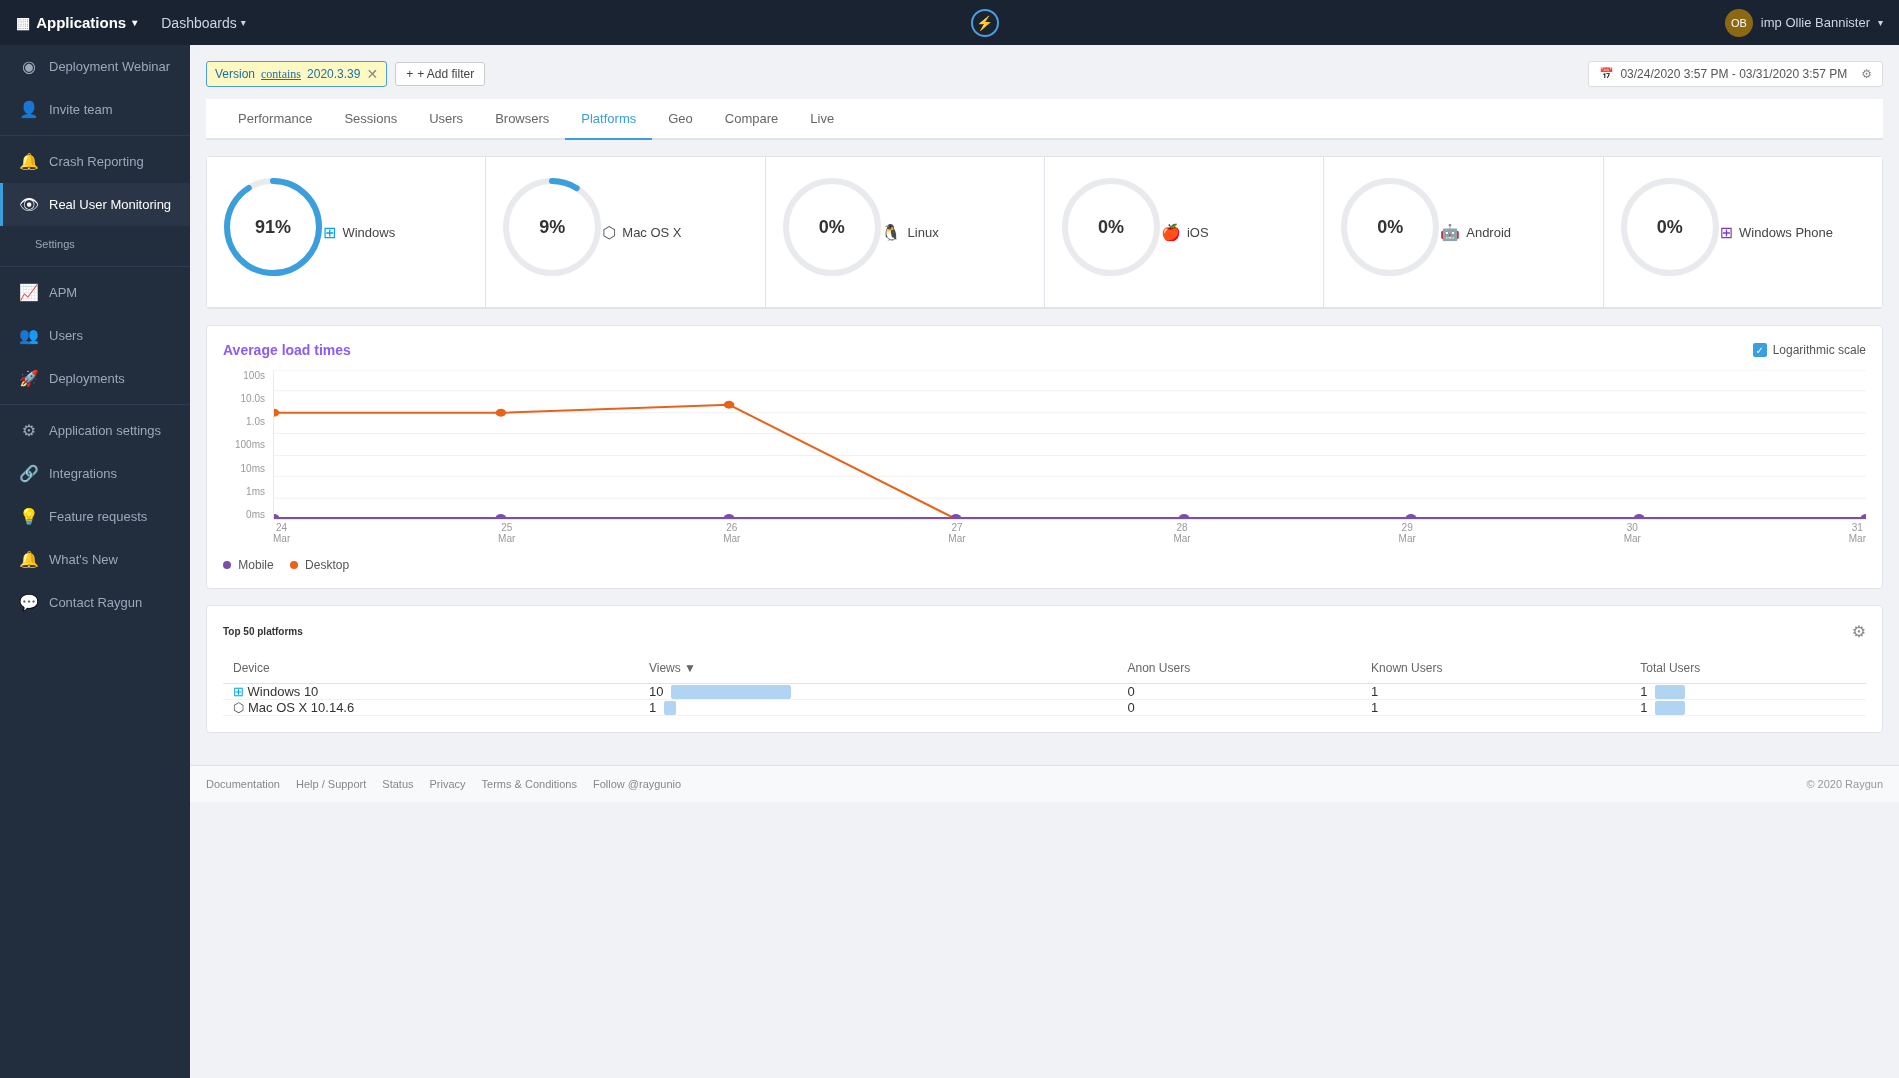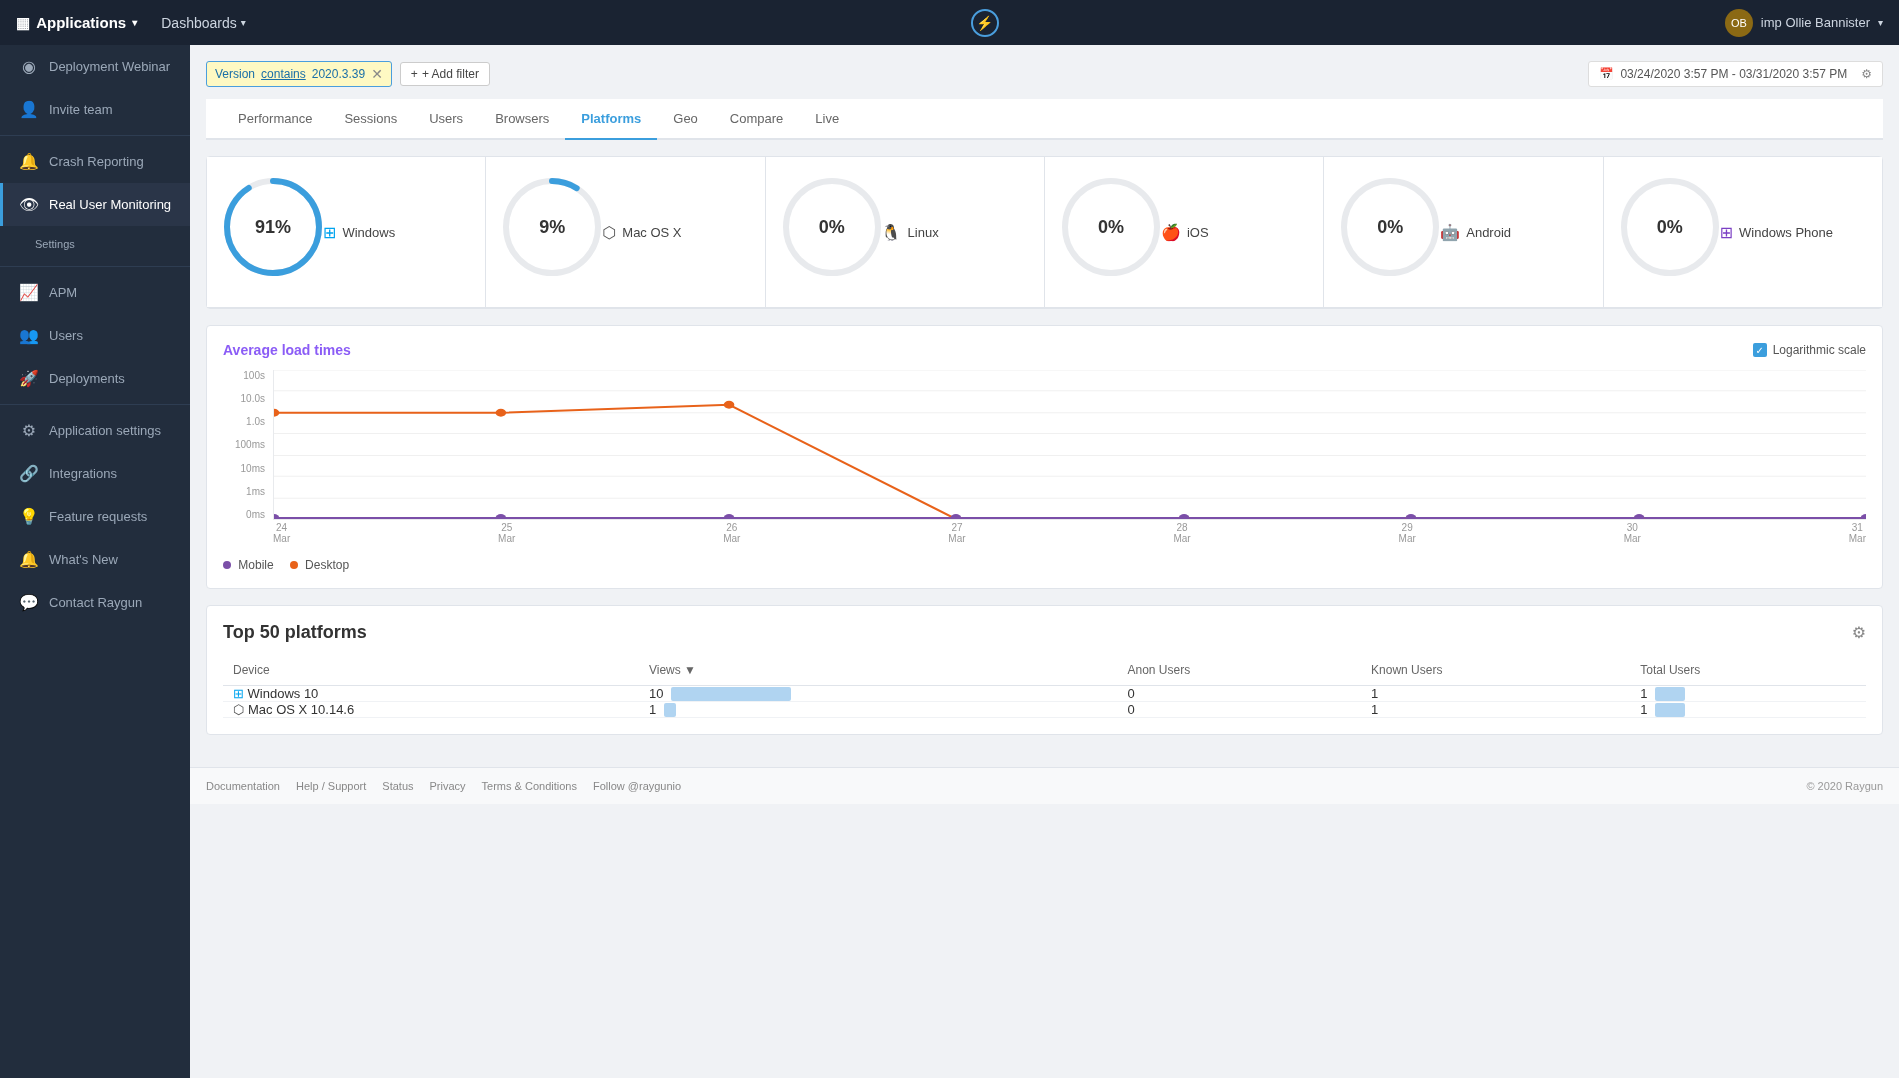--- a/index.html
+++ b/index.html
@@ -104,21 +104,21 @@
     }
     .filter-tag {
       background: #fef9c3;
       border: 1px solid #4a9edd;
       border-radius: 3px;
       padding: 4px 8px;
       font-size: 12px;
       color: #1a6fa8;
       display: flex; align-items: center; gap: 6px;
     }
-    .filter-tag .underline { text-decoration: underline; }
+    .filter-tag .underline { text-decoration: underline; font-family: Liberation Serif, serif; }
     .filter-close {
       cursor: pointer; color: #888; font-size: 14px;
     }
     .add-filter-btn {
       background: #fff;
       border: 1px solid #ccc;
       border-radius: 3px;
       padding: 4px 10px;
       font-size: 12px;
       cursor: pointer;
@@ -150,21 +150,21 @@
       padding: 12px 16px;
       font-size: 13px;
       color: #666;
       cursor: pointer;
       border-bottom: 2px solid transparent;
       margin-bottom: -2px;
     }
     .tab-item.active {
       color: #3b9edd;
       border-bottom-color: #3b9edd;
-      font-weight: 700;
+      font-weight: 400;
     }
 
     
     .platform-section {
       background: #fff;
       border: 1px solid #e0e4ea;
       border-radius: 4px;
       margin-bottom: 16px;
     }
     .platform-circles {
@@ -270,21 +270,21 @@
       background: #fff;
       border: 1px solid #e0e4ea;
       border-radius: 4px;
       padding: 16px;
       margin-bottom: 16px;
     }
     .table-header-row {
       display: flex; align-items: center; justify-content: space-between;
       margin-bottom: 12px;
     }
-    .table-title { font-size: 18px; font-weight: 600; color: #333; }
+    .table-title { font-size: 10px; font-weight: 600; color: #333; }
     .table-gear { color: #888; cursor: pointer; }
     table {
       width: 100%;
       border-collapse: collapse;
       font-size: 13px;
     }
     th {
       text-align: left;
       padding: 8px 10px;
       color: #666;

